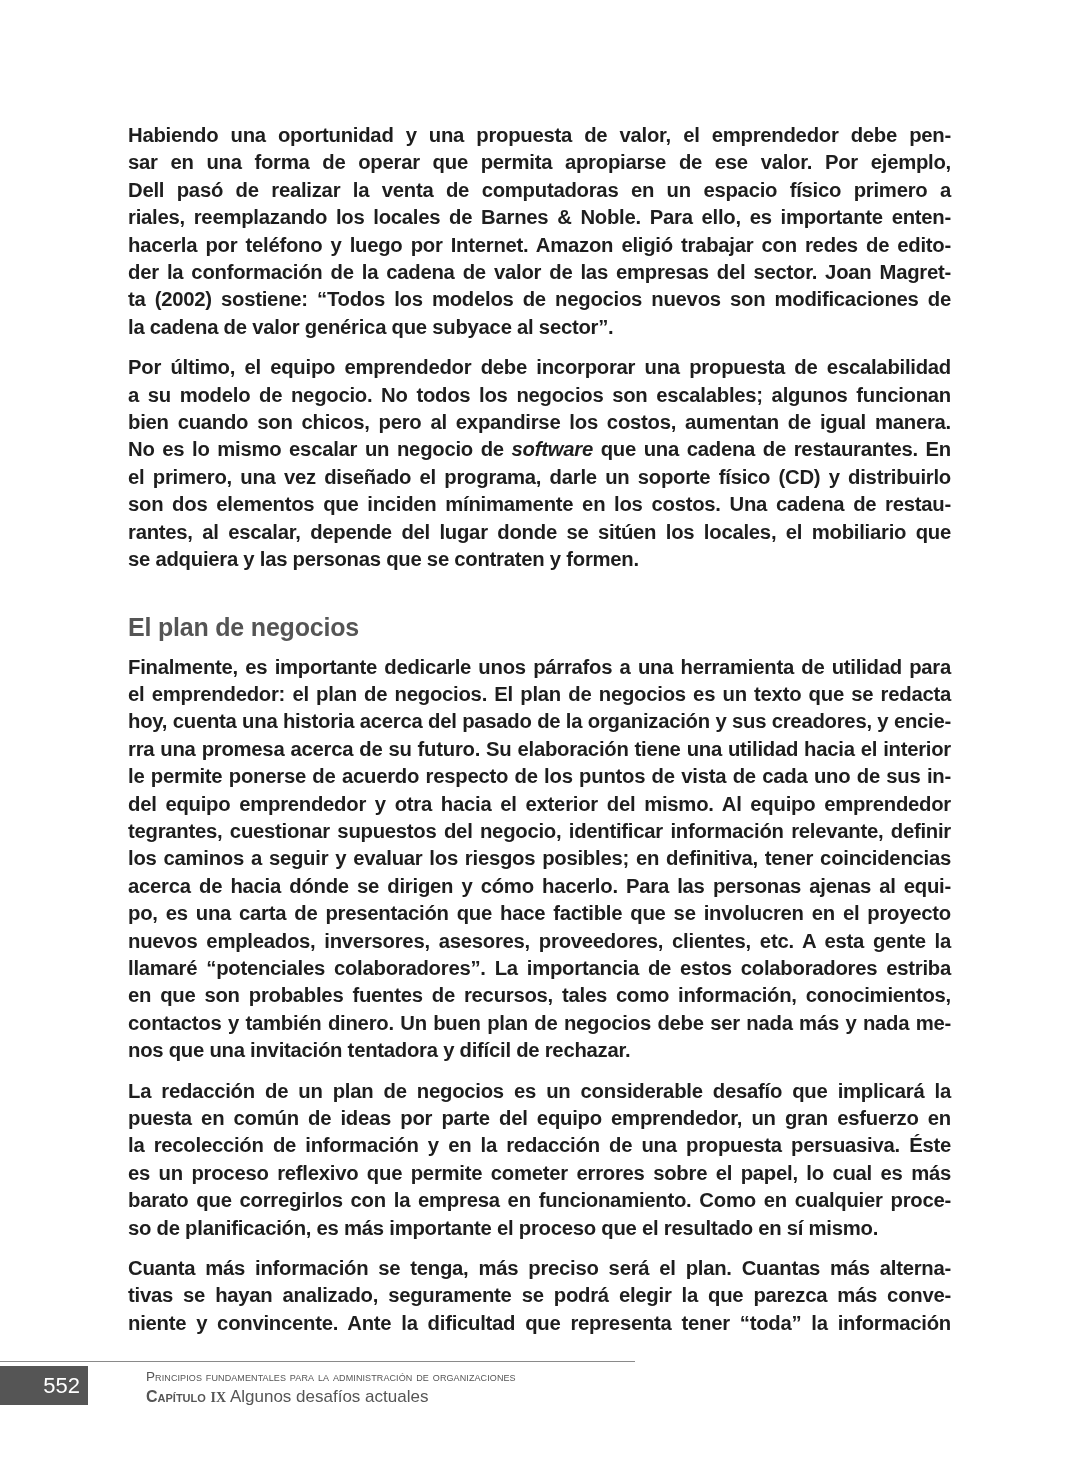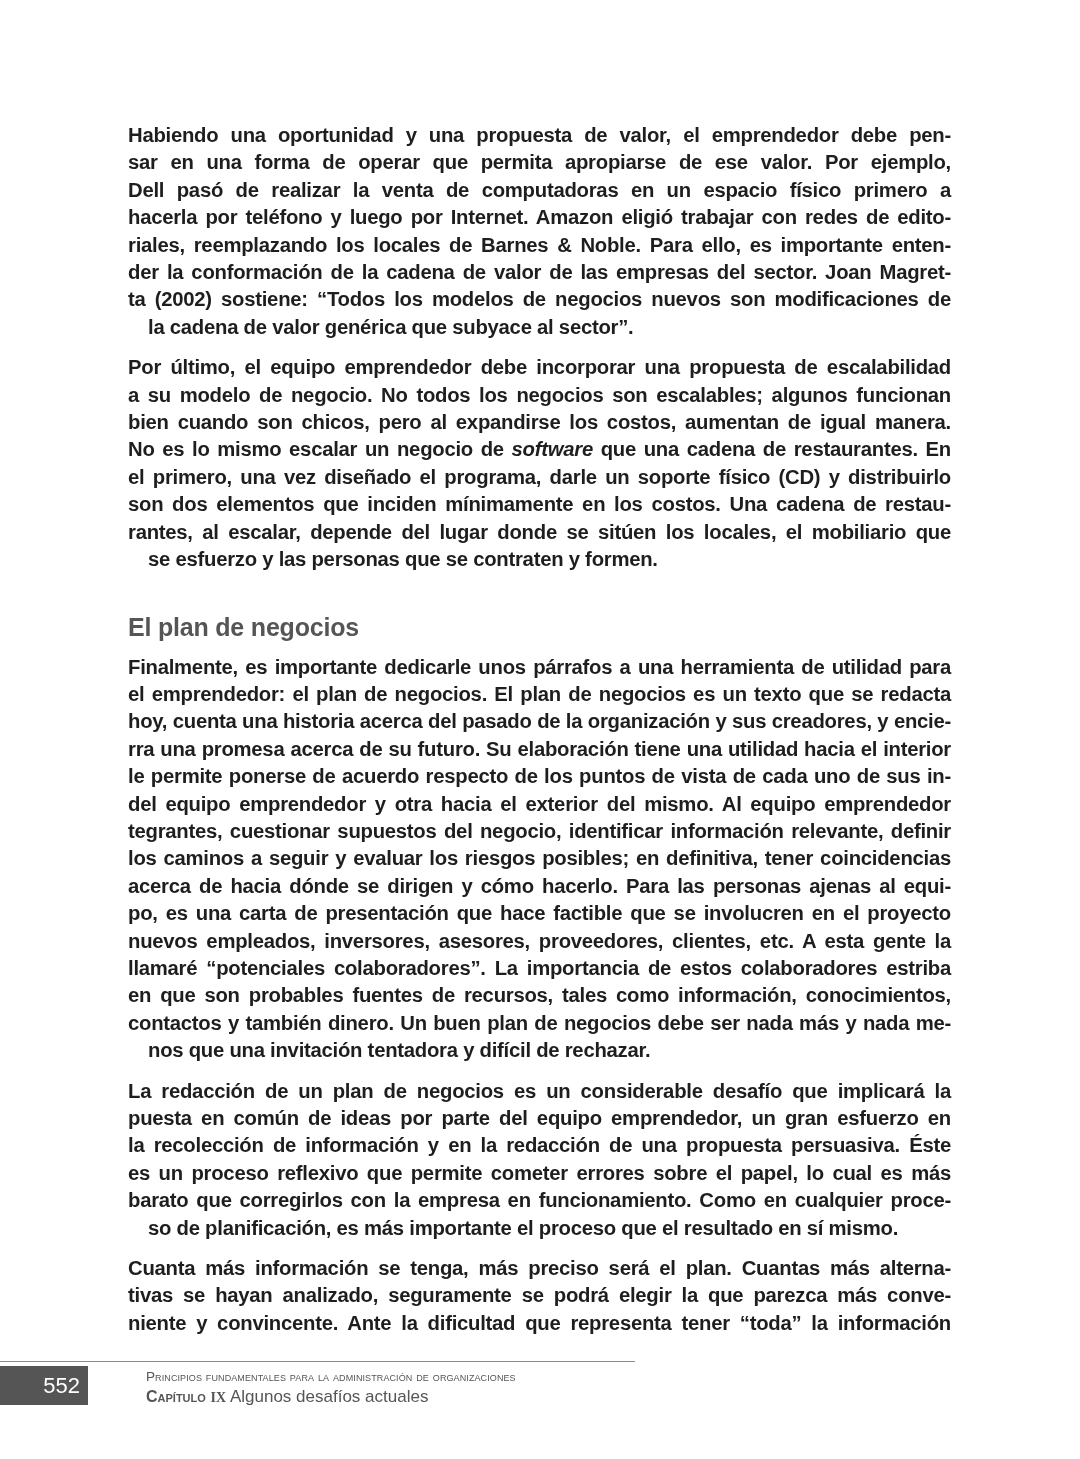--- a/index.html
+++ b/index.html
@@ -1,55 +1,55 @@
 <!DOCTYPE html>
 <html><head>
 <meta charset="utf-8">
 <style>
   html, body { margin: 0; padding: 0; background: #ffffff; }
   body { width: 1080px; height: 1459px; position: relative; overflow: hidden; font-family: "Liberation Sans", sans-serif; color: #1e1e1e; }
   .text-block { position: absolute; left: 128px; width: 823px; top: 122px; }
   p.para { margin: 0 0 13px 0; font-size: 20.3px; line-height: 27.4px; text-align: justify; letter-spacing: -0.25px; }
   p.para .line { display: block; text-align: justify; text-align-last: justify; white-space: nowrap; font-weight: bold; }
-  p.para .line.last { text-align-last: left; margin-left: 20px; }
+  p.para .line.last { text-align-last: left; }
   h2.section-title { margin: 39px 0 12px 0; font-size: 25px; font-weight: bold; color: #555555; letter-spacing: -0.2px; }
   .footer-rule { position: absolute; left: 0; top: 1361px; width: 635px; height: 1px; background: #8a8a8a; }
   .page-box { position: absolute; left: 0; top: 1366px; width: 88px; height: 39px; background: #555555; color: #ffffff; font-size: 22px; text-align: right; box-sizing: border-box; padding-right: 8px; line-height: 39px; }
   .footer-text { position: absolute; left: 131px; top: 1368px; color: #555555; margin-left: 15px; }
   .footer-book { font-size: 13.5px; line-height: 18px; font-variant: small-caps; letter-spacing: 0.1px; }
   .footer-chapter { font-size: 17px; line-height: 22px; }
   .footer-chapter .cap { font-variant: small-caps; font-weight: bold; font-size: 16px; }
   .footer-chapter .roman { font-family: "Liberation Serif", serif; font-weight: bold; font-size: 14px; }
   em { font-style: italic; }
 </style>
 </head>
 <body>
 
 <div class="text-block">
 
   <p class="para">
     <span class="line">Habiendo una oportunidad y una propuesta de valor, el emprendedor debe pen-</span>
     <span class="line">sar en una forma de operar que permita apropiarse de ese valor. Por ejemplo,</span>
     <span class="line">Dell pasó de realizar la venta de computadoras en un espacio físico primero a</span>
+    <span class="line">riales, reemplazando los locales de Barnes &amp; Noble. Para ello, es importante enten-</span>
     <span class="line">hacerla por teléfono y luego por Internet. Amazon eligió trabajar con redes de edito-</span>
-    <span class="line">riales, reemplazando los locales de Barnes &amp; Noble. Para ello, es importante enten-</span>
     <span class="line">der la conformación de la cadena de valor de las empresas del sector. Joan Magret-</span>
     <span class="line">ta (2002) sostiene: “Todos los modelos de negocios nuevos son modificaciones de</span>
     <span class="line last">la cadena de valor genérica que subyace al sector”.</span>
   </p>
 
   <p class="para">
     <span class="line">Por último, el equipo emprendedor debe incorporar una propuesta de escalabilidad</span>
     <span class="line">a su modelo de negocio. No todos los negocios son escalables; algunos funcionan</span>
     <span class="line">bien cuando son chicos, pero al expandirse los costos, aumentan de igual manera.</span>
     <span class="line"><span>No es lo mismo escalar un negocio de </span><em>software</em><span> que una cadena de restaurantes. En</span></span>
     <span class="line">el primero, una vez diseñado el programa, darle un soporte físico (CD) y distribuirlo</span>
     <span class="line">son dos elementos que inciden mínimamente en los costos. Una cadena de restau-</span>
     <span class="line">rantes, al escalar, depende del lugar donde se sitúen los locales, el mobiliario que</span>
-    <span class="line last">se esfuerzo y las personas que se contraten y formen.</span>
+    <span class="line last">se adquiera y las personas que se contraten y formen.</span>
   </p>
 
   <h2 class="section-title">El plan de negocios</h2>
 
   <p class="para">
     <span class="line">Finalmente, es importante dedicarle unos párrafos a una herramienta de utilidad para</span>
     <span class="line">el emprendedor: el plan de negocios. El plan de negocios es un texto que se redacta</span>
     <span class="line">hoy, cuenta una historia acerca del pasado de la organización y sus creadores, y encie-</span>
     <span class="line">rra una promesa acerca de su futuro. Su elaboración tiene una utilidad hacia el interior</span>
     <span class="line">le permite ponerse de acuerdo respecto de los puntos de vista de cada uno de sus in-</span>

